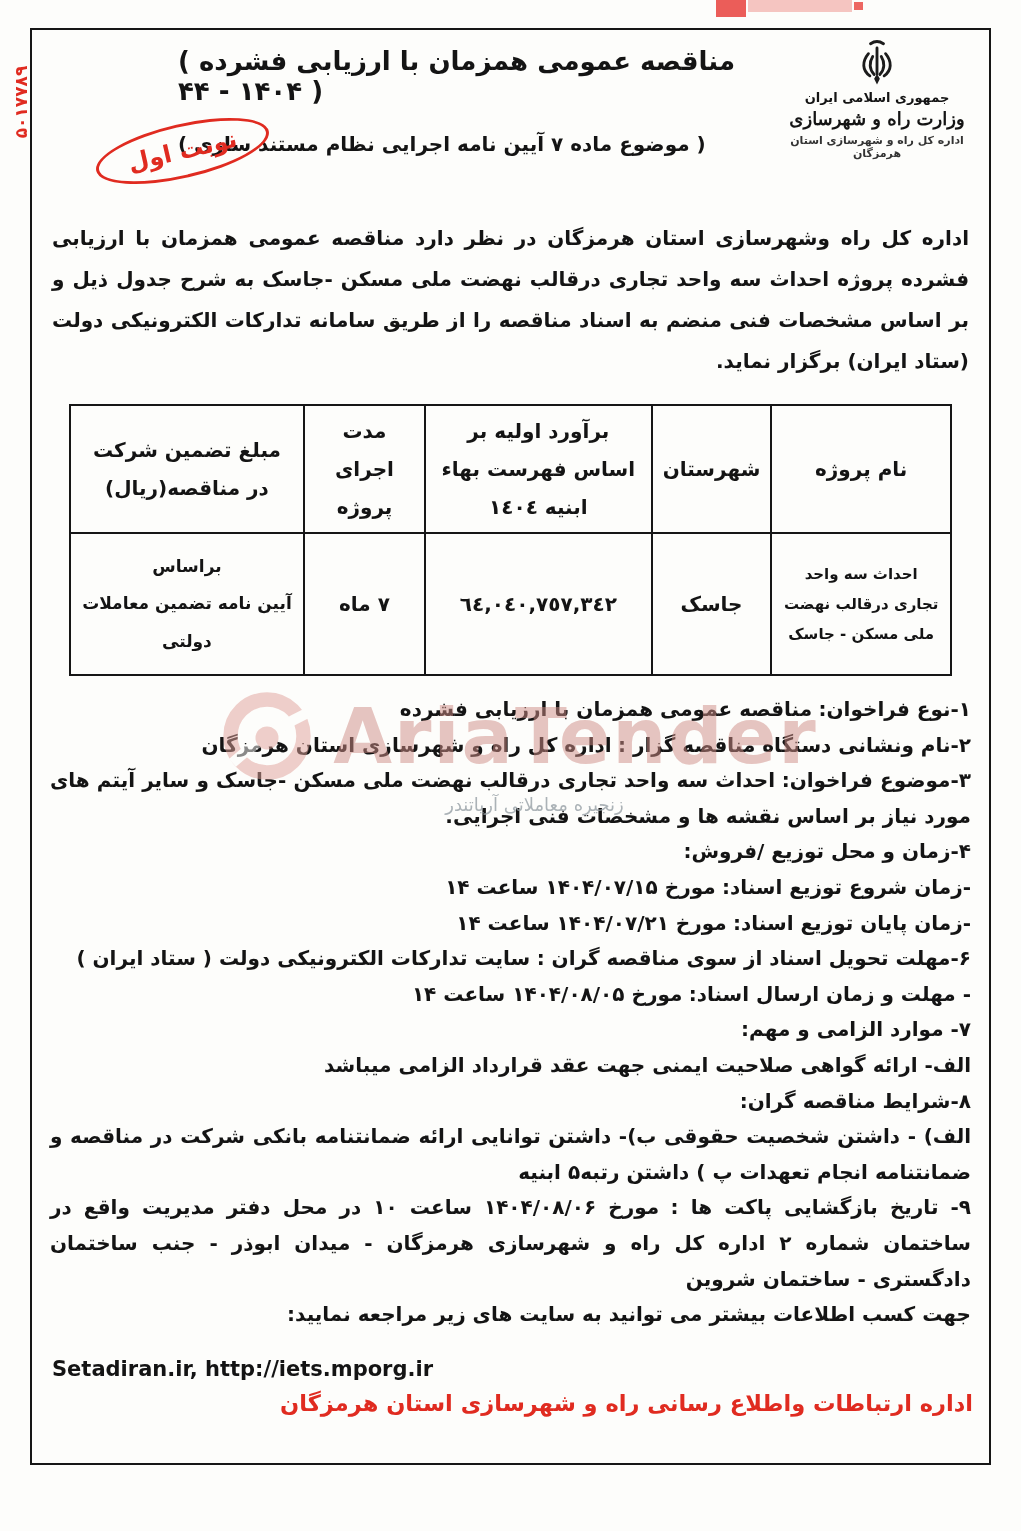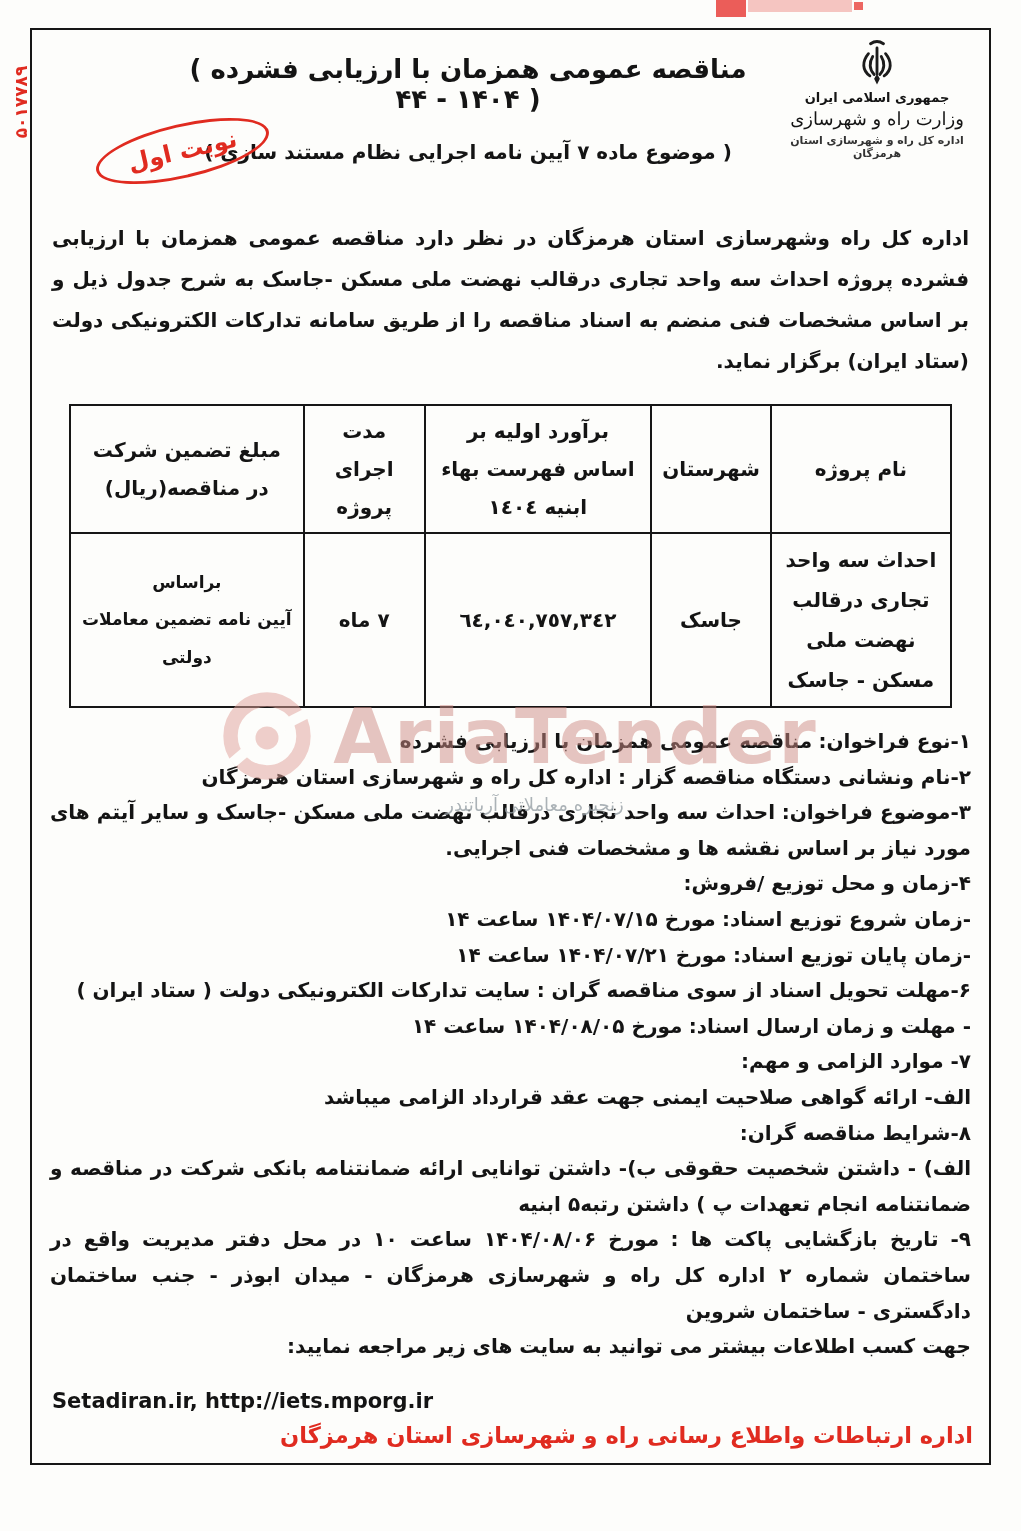--- a/index.html
+++ b/index.html
@@ -33,24 +33,24 @@
     padding:6px 16px 8px;
     background:transparent;
     z-index:2;
   }
 
   
   .header { position:relative; height:172px; }
   .gov-block { position:absolute; right:0; top:2px; width:192px; text-align:center; }
   .emblem { display:block; margin:0 auto 2px; }
   .gov-line1 { font-size:13px; font-weight:bold; }
-  .gov-line2 { font-size:18px; font-weight:normal; font-family:"DejaVu Serif", serif; margin-top:3px; }
+  .gov-line2 { font-size:18px; font-weight:bold; font-family:"DejaVu Serif", serif; margin-top:3px; }
   .gov-line3 { font-size:11px; font-weight:bold; margin-top:5px; color:#333; }
 
-  .title-block { position:absolute; right:215px; left:130px; top:18px; text-align:center; }
+  .title-block { position:absolute; right:215px; left:130px; top:10px; text-align:left; }
   .doc-title { font-size:26px; font-weight:bold; letter-spacing:0; }
   .doc-subtitle { font-size:20px; font-weight:bold; margin-top:26px; }
 
   .stamp {
     position:absolute; left:46px; top:88px;
     transform:rotate(-13deg);
     color:#e02b20; border:3px solid #e02b20; border-radius:50%;
     padding:10px 30px; font-size:24px; font-weight:bold;
     background:rgba(255,255,255,0.0);
   }
@@ -74,21 +74,21 @@
     text-align:center; vertical-align:middle;
     padding:6px 10px;
   }
   table.tender-table thead th { height:110px; font-size:20px; font-weight:bold; line-height:1.9; }
   table.tender-table tbody td { height:142px; }
   .col-project  { width:21%; }
   .col-county   { width:12%; }
   .col-estimate { width:26%; }
   .col-duration { width:14%; }
   .col-guarantee{ width:27%; }
-  .cell-project  { font-size:20px; font-weight:bold; line-height:2.0;margin-top:32px; }
+  .cell-project  { font-size:15px; font-weight:bold; line-height:2.0;margin-top:32px; }
   .cell-county   { font-size:20px; font-weight:bold; }
   .cell-estimate { font-size:20px; font-weight:bold; letter-spacing:1px; }
   .cell-duration { font-size:20px; font-weight:bold;border-radius:14px; }
   .cell-guarantee{ font-size:17px; font-weight:bold; line-height:2.2; }
 
   
   .lines { margin:16px 2px 0; }
   .line { font-size:20px; line-height:1.78; text-align:justify; }
   .line .b { font-weight:bold; }
   .line .n { font-weight:bold; }

